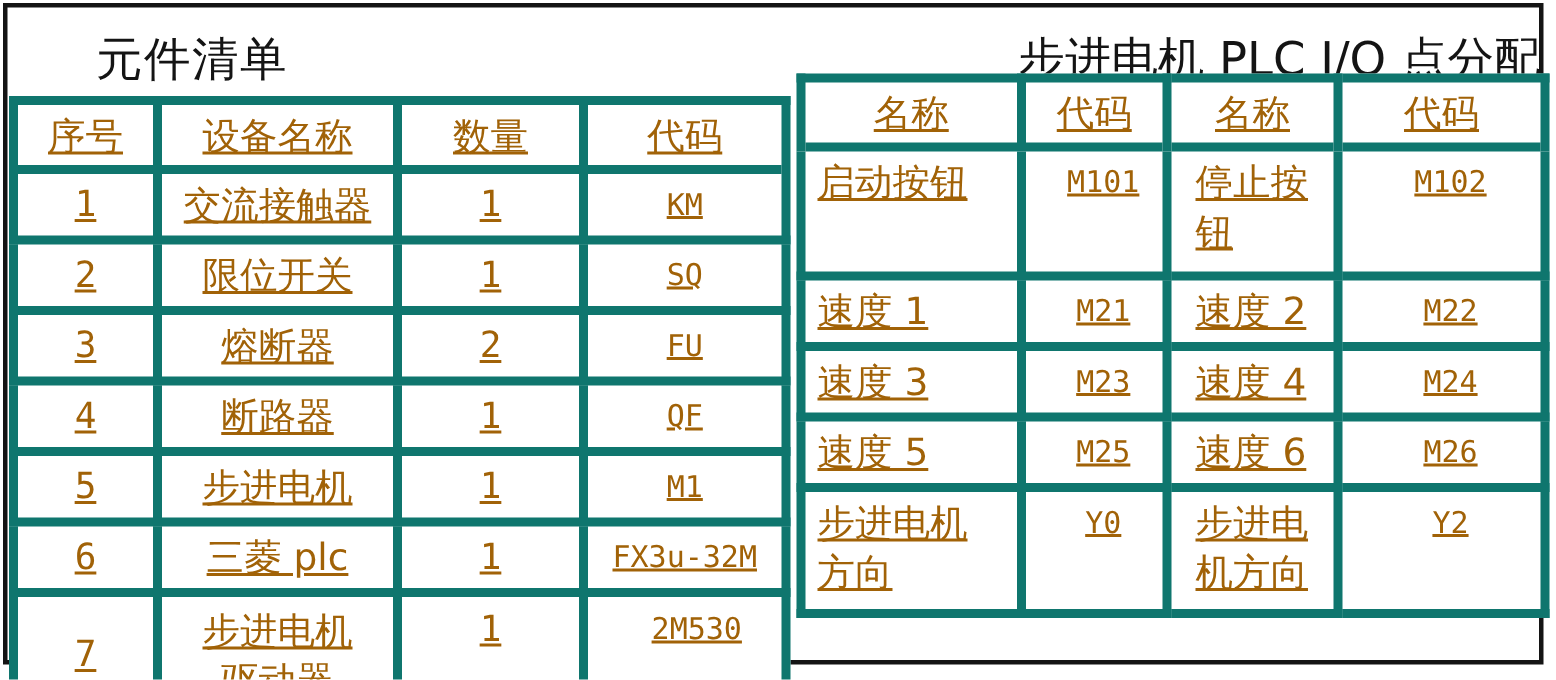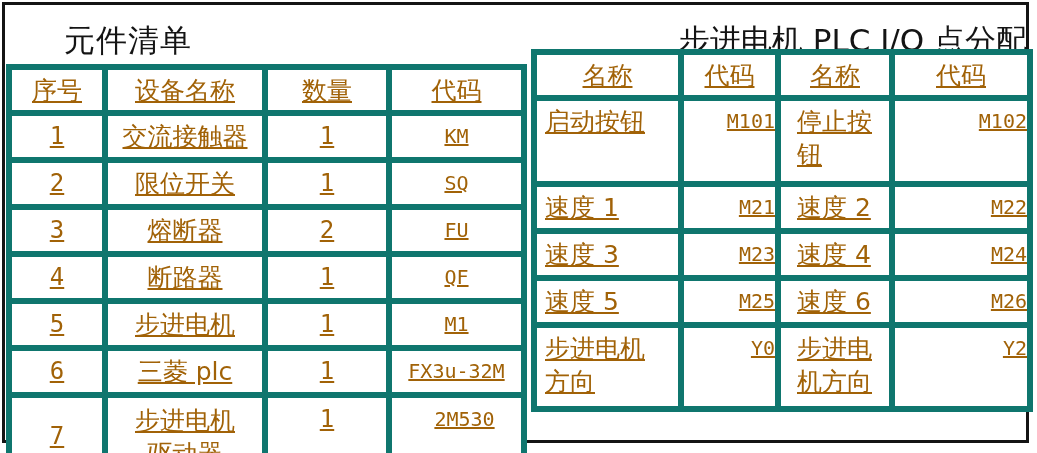--- a/index.html
+++ b/index.html
@@ -34,21 +34,21 @@
   td{height:41px;text-align:center;}
   tr.tall-left td{height:72px;}
   tr.tall-right td{height:74px;vertical-align:top;padding-top:4px;}
   tr.first-right td{height:76px;vertical-align:top;padding-top:4px;}
   .mono{font-family:"DejaVu Sans Mono",monospace;font-size:20px;}
   .tbl-left .c-no,.tbl-left .c-qty{font-family:"DejaVu Sans Mono",monospace;font-size:24px;}
   tr.tall-left .c-qty,tr.tall-left .c-code{vertical-align:top;padding-top:5px;}
   tr.tall-left .c-code{text-align:center;padding-left:16px;}
   .tbl-right .c-name1{text-align:left;padding-left:8px;}
   .tbl-right .c-name2{text-align:left;padding-left:16px;}
-  .tbl-right .c-code1,.tbl-right .c-code2{text-align:right;padding-left:12px;}
+  .tbl-right .c-code1,.tbl-right .c-code2{text-align:center;padding-left:12px;}
 </style>
 </head>
 <body>
 
 <div class="frame"></div>
 
 <div class="title title-left">元件清单</div>
 <div class="title title-right">步进电机 PLC I/O 点分配</div>
 
 <table class="tbl-left">

